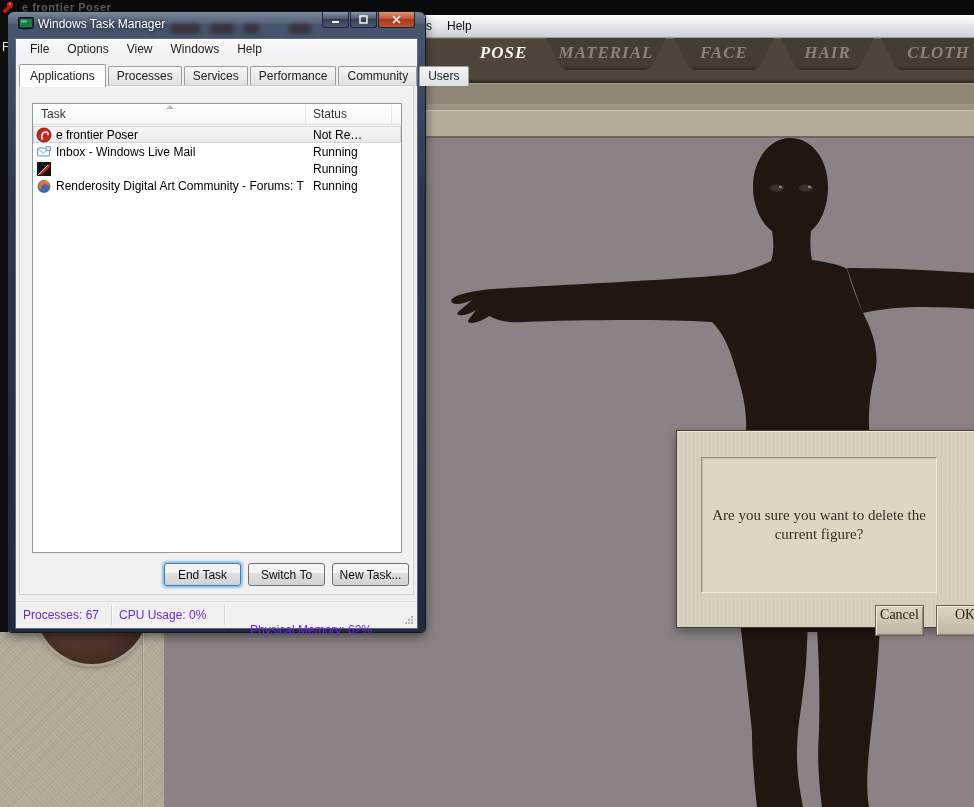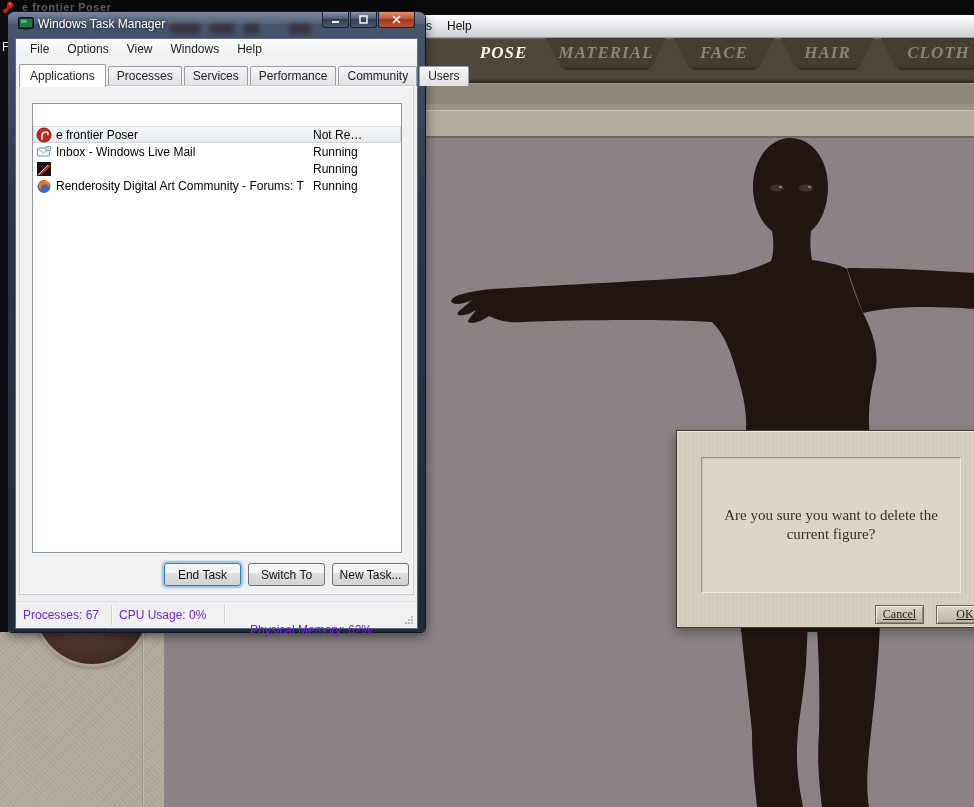--- a/index.html
+++ b/index.html
@@ -42,27 +42,27 @@
   .panel-seam { position:absolute; left:142px; top:0; bottom:0; width:1px; background:#9a937f; box-shadow:1px 0 0 #c3bcab; }
   .trackball { position:absolute; left:36px; top:-78px; width:112px; height:112px; border-radius:50%;
     background:radial-gradient(circle at 42% 32%, #7b584b, #54382e 55%, #3c2821 80%);
     box-shadow:0 0 0 3px #a9a292, 0 3px 5px rgba(60,50,40,.55); cursor:grab; }
 
   
   .pdialog { position:absolute; left:676px; top:430px; width:330px; height:198px; z-index:5;
     background:#d6cfbd;
     background-image:repeating-linear-gradient(90deg, rgba(0,0,0,.03) 0 1px, rgba(255,255,255,.04) 1px 2px, transparent 2px 4px);
     border:1px solid #413c30; box-shadow:inset 0 1px 0 #efe9d9, inset 1px 0 0 #ded7c5, 0 4px 10px rgba(0,0,0,.35); }
-  .pdialog-inner { position:absolute; left:24px; top:26px; width:260px; height:136px; background:#ddd6c5;
+  .pdialog-inner { position:absolute; left:24px; top:26px; width:236px; height:136px; background:#ddd6c5;
     border-top:1px solid #968f7e; border-left:1px solid #968f7e; border-bottom:1px solid #f1ebdb; border-right:1px solid #f1ebdb;
     box-shadow:inset 1px 1px 2px rgba(0,0,0,.1); display:flex; flex-direction:column; justify-content:center; align-items:center; }
   .pdialog-msg { font-family:"Liberation Serif", serif; font-size:15px; line-height:19px; color:#35302a; text-align:center; }
-  .pbtn { position:absolute; height:19px; background:linear-gradient(#ddd6c4,#bcb5a2); border:1px solid #6b6554;
+  .pbtn { position:absolute; height:31px; background:linear-gradient(#ddd6c4,#bcb5a2); border:1px solid #6b6554;
     box-shadow:inset 1px 1px 0 #f0ead9, inset -1px -1px 0 #8e8876;
-    font-family:"Liberation Serif", serif; font-size:12px; color:#211f19; text-align:center; line-height:17px; cursor:pointer;text-decoration:underline; }
+    font-family:"Liberation Serif", serif; font-size:14px; color:#211f19; text-align:center; line-height:17px; cursor:pointer; }
   .pbtn-cancel { left:198px; top:174px; width:49px; }
   .pbtn-ok { left:259px; top:174px; width:58px; }
 
   
   .tm { position:absolute; left:8px; top:12px; width:417px; height:620px; z-index:10;
     border-radius:6px 6px 4px 4px;
     background:linear-gradient(#495871 0%, #2c374c 30%, #212a3c 100%);
     box-shadow:0 0 0 1px #121826, 0 3px 12px rgba(0,0,0,.6); }
   .tm-titlebar { position:absolute; left:0; top:0; width:100%; height:26px; border-radius:6px 6px 0 0; overflow:hidden; }
   .tm-titlebar::after { content:""; position:absolute; left:0; top:0; width:100%; height:12px;
@@ -241,20 +241,27 @@
         <span class="tm-tab active">Applications</span>
         <span class="tm-tab">Processes</span>
         <span class="tm-tab">Services</span>
         <span class="tm-tab">Performance</span>
         <span class="tm-tab">Community</span>
         <span class="tm-tab">Users</span>
       </div>
 
       <div class="tm-tabpage">
         <div class="tm-listbox">
+          <div class="tm-header">
+            <span class="tm-col-task">Task</span>
+            <div class="tm-sort-arrow"></div>
+            <div class="tm-header-div" style="left:272px;"></div>
+            <span class="tm-col-status">Status</span>
+            <div class="tm-header-div" style="left:358px;"></div>
+          </div>
           <div class="tm-rows">
             <div class="tm-row selected">
               <svg class="ricon" viewBox="0 0 16 16">
                 <circle cx="8" cy="8" r="7" fill="#c5281c"></circle>
                 <circle cx="8" cy="8" r="7" fill="none" stroke="#8f1210" stroke-width="1"></circle>
                 <path d="M6 12 Q5 5 10 5 Q12.5 5 12 7.5" stroke="#fff" stroke-width="1.6" fill="none" stroke-linecap="round"></path>
               </svg>
               <span class="rlabel">e frontier Poser</span>
               <span class="rstatus">Not Re…</span>
             </div>

